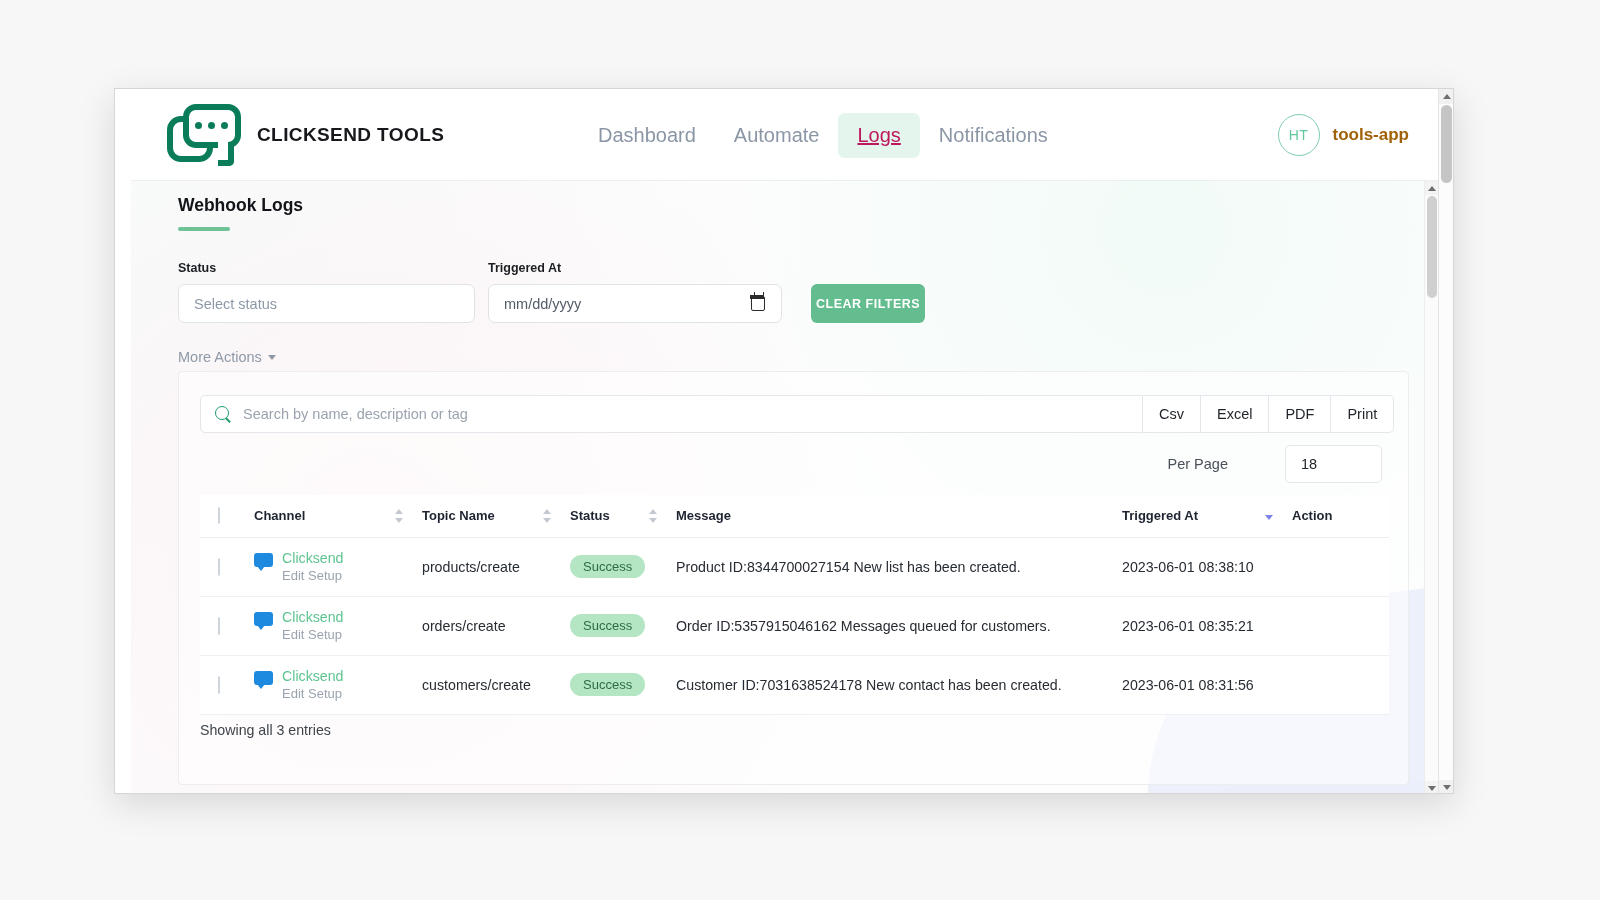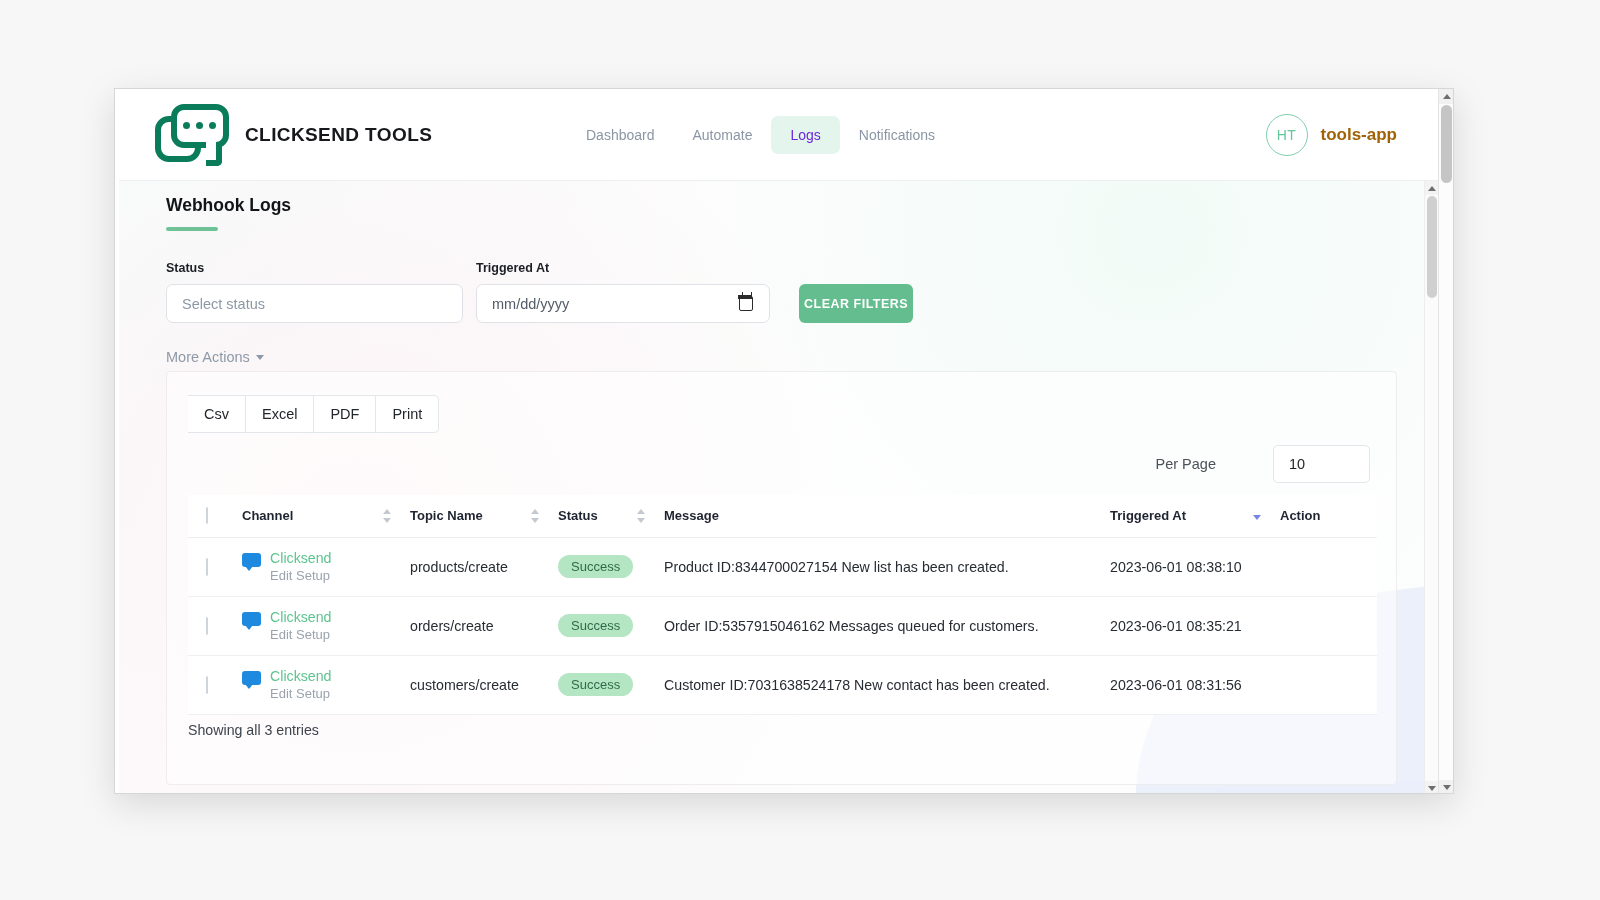--- a/index.html
+++ b/index.html
@@ -16,21 +16,21 @@
     position: absolute;
     left: 114px; top: 88px;
     width: 1340px; height: 706px;
     background: #ffffff;
     border: 1px solid #d6d6d6;
     box-shadow: 0 10px 34px rgba(0,0,0,0.13);
     overflow: hidden;
   }
   #viewport {
     position: absolute;
-    left: 4px; top: 0;
+    left: 16px; top: 0;
     width: 1325px; height: 706px;
     overflow: hidden;
     background: #ffffff;
   }
 
   
   #outer-scrollbar {
     position: absolute;
     right: 0; top: 0;
     width: 15px; height: 706px;
@@ -145,25 +145,25 @@
     margin-left: 12px;
     font-size: 19px; font-weight: bold;
     letter-spacing: 0.4px; color: #16181c;
   }
 
   #main-nav {
     position: absolute; left: 448px; top: 0;
     height: 92px; display: flex; align-items: center; gap: 0px;
   }
   .nav-item {
-    font-size: 14px; color: #8b96a5;
+    font-size: 20px; color: #8b96a5;
     padding: 11px 19px; border-radius: 7px;
     white-space: nowrap; cursor: pointer;
   }
-  .nav-item.active { background: #e3f5ec; color: #6d28d9; }
+  .nav-item.active { background: #e3f5ec; color: #be185d; text-decoration: underline; }
 
   #user-box {
     position: absolute; right: 47px; top: 0;
     height: 92px; display: flex; align-items: center;
   }
   #avatar {
     width: 42px; height: 42px; border-radius: 50%;
     border: 1.6px solid #7fcfae;
     display: flex; align-items: center; justify-content: center;
     font-size: 14px; color: #62c79b; letter-spacing: 0.4px;
@@ -418,29 +418,33 @@
       </div>
 
       <div id="more-actions">
         <span>More Actions</span>
         <span id="more-actions-caret"></span>
       </div>
 
       <div id="table-card">
 
         <div id="toolbar">
+          <div id="search-box">
+            <span id="search-icon"></span>
+            <span id="search-placeholder">Search by name, description or tag</span>
+          </div>
           <button class="export-btn">Csv</button>
           <button class="export-btn">Excel</button>
           <button class="export-btn">PDF</button>
           <button class="export-btn">Print</button>
         </div>
 
         <div id="per-page-row">
           <span id="per-page-label">Per Page</span>
-          <div id="per-page-select">10</div>
+          <div id="per-page-select">18</div>
         </div>
 
         <table id="data-table">
           <thead>
             <tr>
               <th class="col-check">
                 <span class="head-check"></span>
               </th>
               <th class="col-channel">
                 <div class="th-inner">

